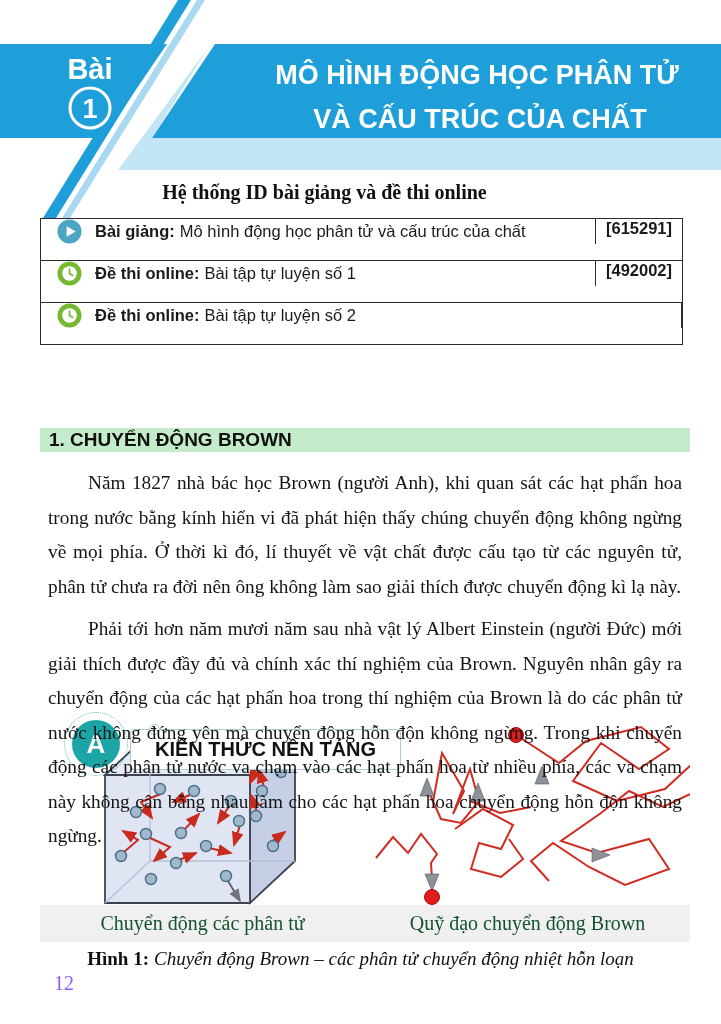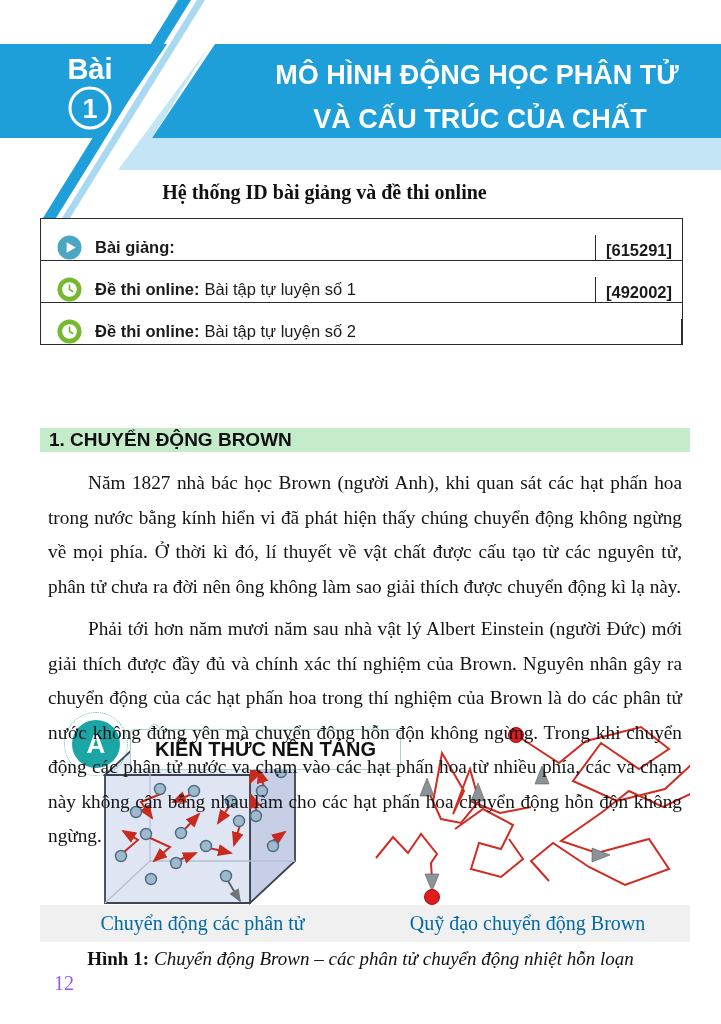--- a/index.html
+++ b/index.html
@@ -12,21 +12,21 @@
   
   .id-heading{
     position:absolute;top:181px;left:0;width:649px;text-align:center;
     font-family:"Liberation Serif",serif;font-weight:bold;font-size:20px;color:#111;z-index:2;
   }
   
   .idtable{
     position:absolute;left:40px;top:218px;width:641px;border:1.6px solid #2b2b2b;
     background:#fff;z-index:2;
   }
-  .id-row{display:flex;height:41px;border-bottom:1.4px solid #2b2b2b;align-items:flex-end;}
+  .id-row{display:flex;height:41px;border-bottom:1.4px solid #2b2b2b;align-items:flex-start;}
   .id-row:last-child{border-bottom:none;}
   .cell-main{flex:1;display:flex;align-items:center;padding-left:16px;border-right:1.4px solid #2b2b2b;}
   .cell-id{width:86px;display:flex;align-items:center;justify-content:center;font-weight:bold;font-size:16.5px;color:#1a1a1a;}
   .row-icon{width:25px;height:25px;margin-right:13px;flex:0 0 auto;}
   .row-label{font-weight:bold;font-size:16.5px;color:#1a1a1a;white-space:pre;}
   .row-text{font-size:16.5px;color:#1a1a1a;margin-left:5px;}
   
   .sec-a{position:absolute;left:0;top:356px;width:721px;height:62px;z-index:2;}
   .a-badge{
     position:absolute;left:72px;top:364px;width:48px;height:48px;border-radius:50%;
@@ -61,21 +61,21 @@
   }
   .bodytext p{margin:8px;text-indent:40px;}
   
   #figure-art{position:absolute;left:40px;top:718px;width:650px;height:190px;z-index:1;}
   .fig-captions{
     position:absolute;left:40px;top:905px;width:650px;height:37px;background:#f0f0f0;
     display:flex;z-index:0;
   }
   .fig-captions span{
     flex:1;display:flex;align-items:center;justify-content:center;
-    font-family:"Liberation Serif",serif;font-size:20px;color:#0369a1;
+    font-family:"Liberation Serif",serif;font-size:20px;color:#14532d;
   }
   .fig-title{
     position:absolute;left:0;top:948px;width:721px;text-align:center;z-index:2;
     font-family:"Liberation Serif",serif;font-size:19px;color:#111;
   }
   .fig-title .lbl{font-weight:bold;font-style:normal;}
   .fig-title .txt{font-style:italic;margin-left:5px;}
   .page-num{
     position:absolute;left:54px;top:972px;font-family:"Liberation Serif",serif;
     font-size:20px;color:#8b5cf6;z-index:2;
@@ -107,20 +107,21 @@
 
 <div class="idtable">
 
   <div class="id-row">
     <div class="cell-main">
       <svg class="row-icon" viewBox="0 0 26 26">
         <circle cx="13" cy="13" r="12.5" fill="#4BA6C4"></circle>
         <polygon points="10,7.5 19.5,13 10,18.5" fill="#ffffff"></polygon>
       </svg>
       <span class="row-label">Bài giảng:</span>
+      <span class="row-text">Mô hình động học phân tử và cấu trúc của chất</span>
     </div>
     <div class="cell-id">[615291]</div>
   </div>
 
   <div class="id-row">
     <div class="cell-main">
       <svg class="row-icon" viewBox="0 0 26 26">
         <circle cx="13" cy="13" r="12.5" fill="#76B82F"></circle>
         <circle cx="13" cy="13" r="7.6" fill="#ffffff"></circle>
         <path d="M13 8.5 L13 13 L16.4 15" stroke="#76B82F" stroke-width="1.7" fill="none" stroke-linecap="round"></path>

